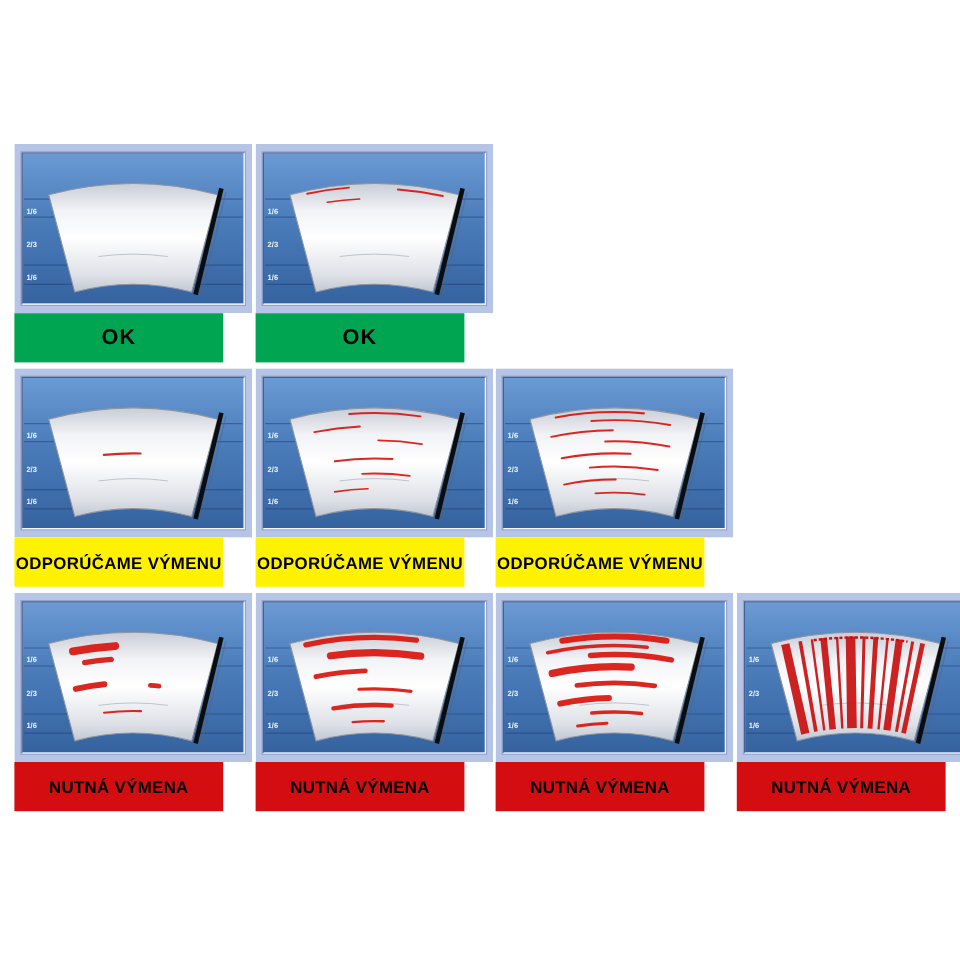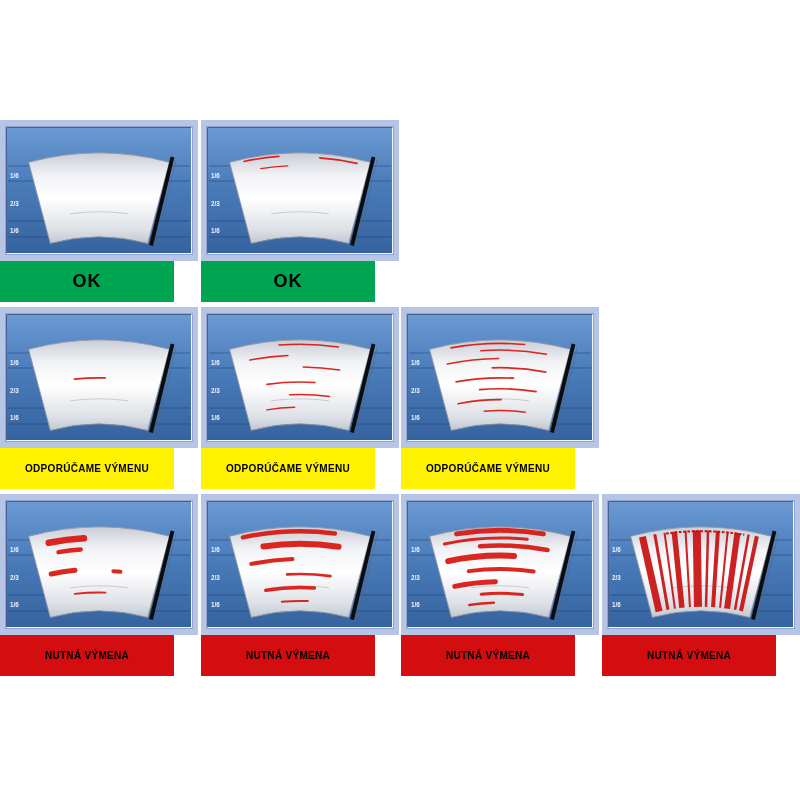--- a/index.html
+++ b/index.html
@@ -1,23 +1,23 @@
 <!DOCTYPE html>
 <html><head>
 <meta charset="utf-8">
 <style>
   html,body{margin:0;padding:0;background:#ffffff;}
   body{font-family:"Liberation Sans",sans-serif;}
   #stage{position:relative;width:800px;height:800px;background:#ffffff;overflow:hidden;}
-  .cell{position:absolute;width:174px;}
+  .cell{position:absolute;width:174px;padding-left:12px;}
   .cell svg{display:block;width:198px;height:141px;}
   .statusbar{height:41px;display:flex;align-items:center;justify-content:center;
              font-weight:bold;color:#000;}
   .statusbar.big{font-size:18px;letter-spacing:1px;}
-  .statusbar.small{font-size:10px;letter-spacing:0.3px;white-space:nowrap;}
+  .statusbar.small{font-size:14px;letter-spacing:0.3px;white-space:nowrap;}
 </style>
 </head>
 <body>
 
 <div id="stage">
   <div id="grid">
       <div class="cell" style="left:0px;top:120px">
         <svg viewBox="0 0 198 141">
           <defs>
             <linearGradient id="bg0" x1="0" y1="0" x2="0" y2="1">

